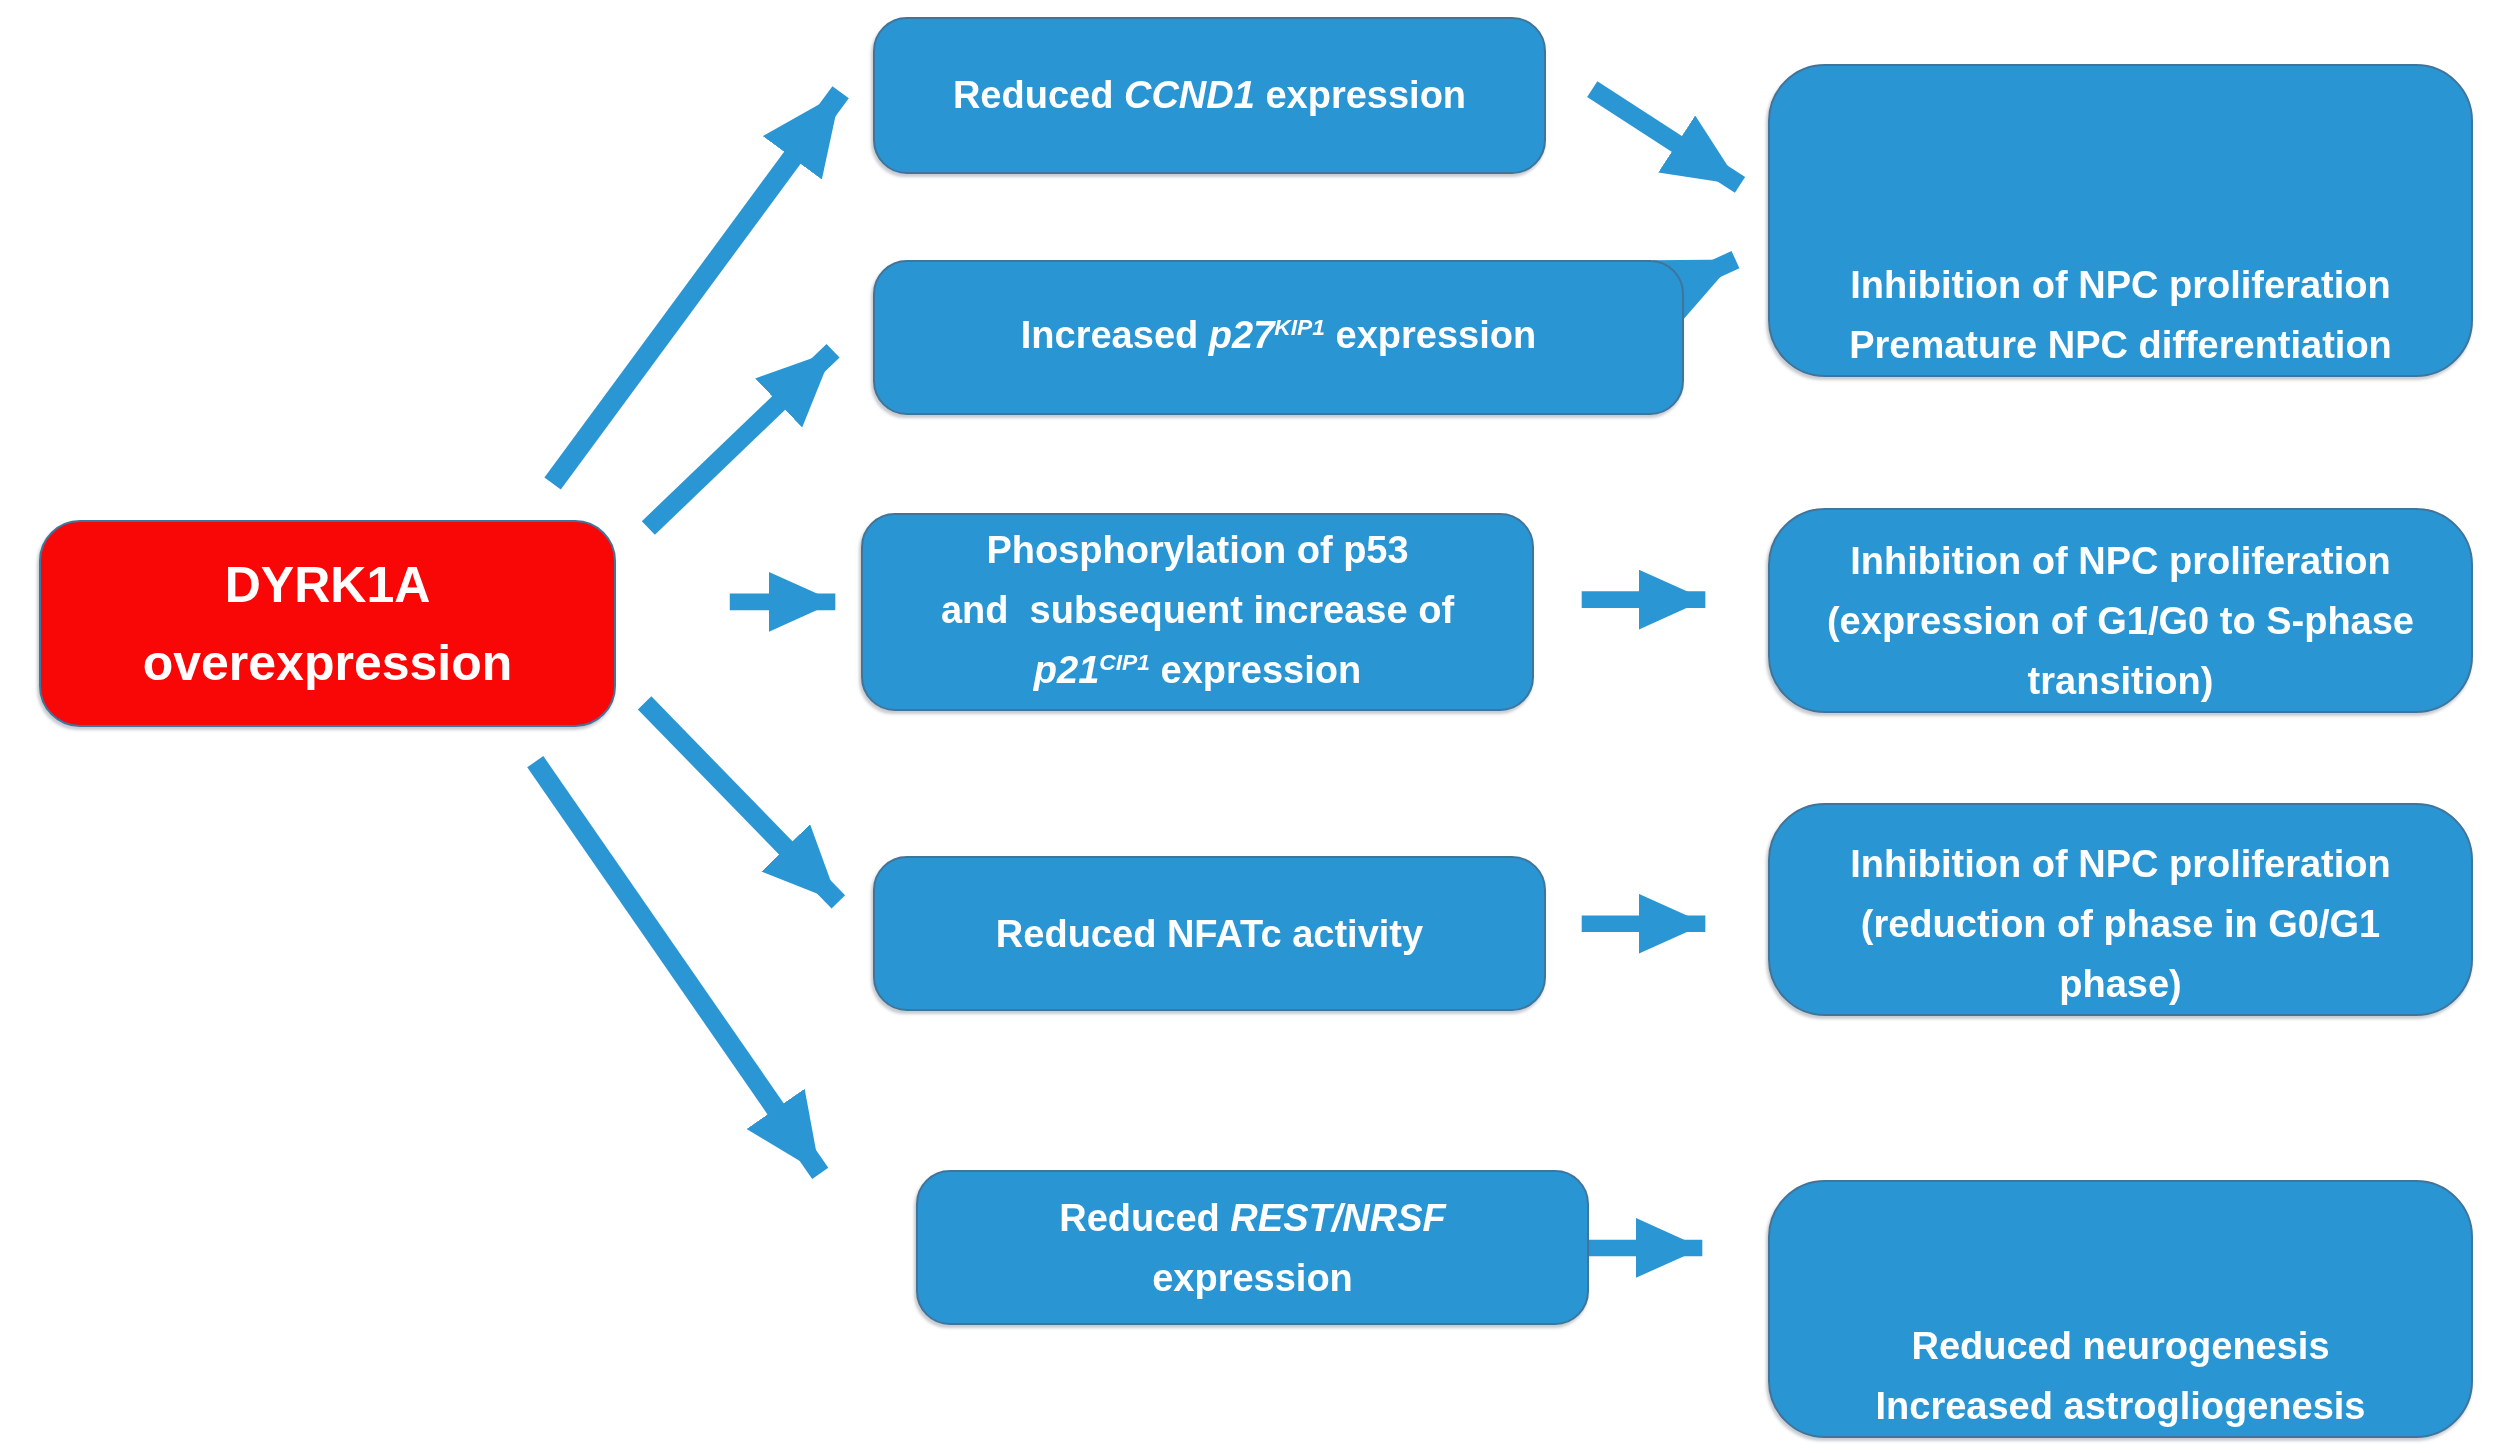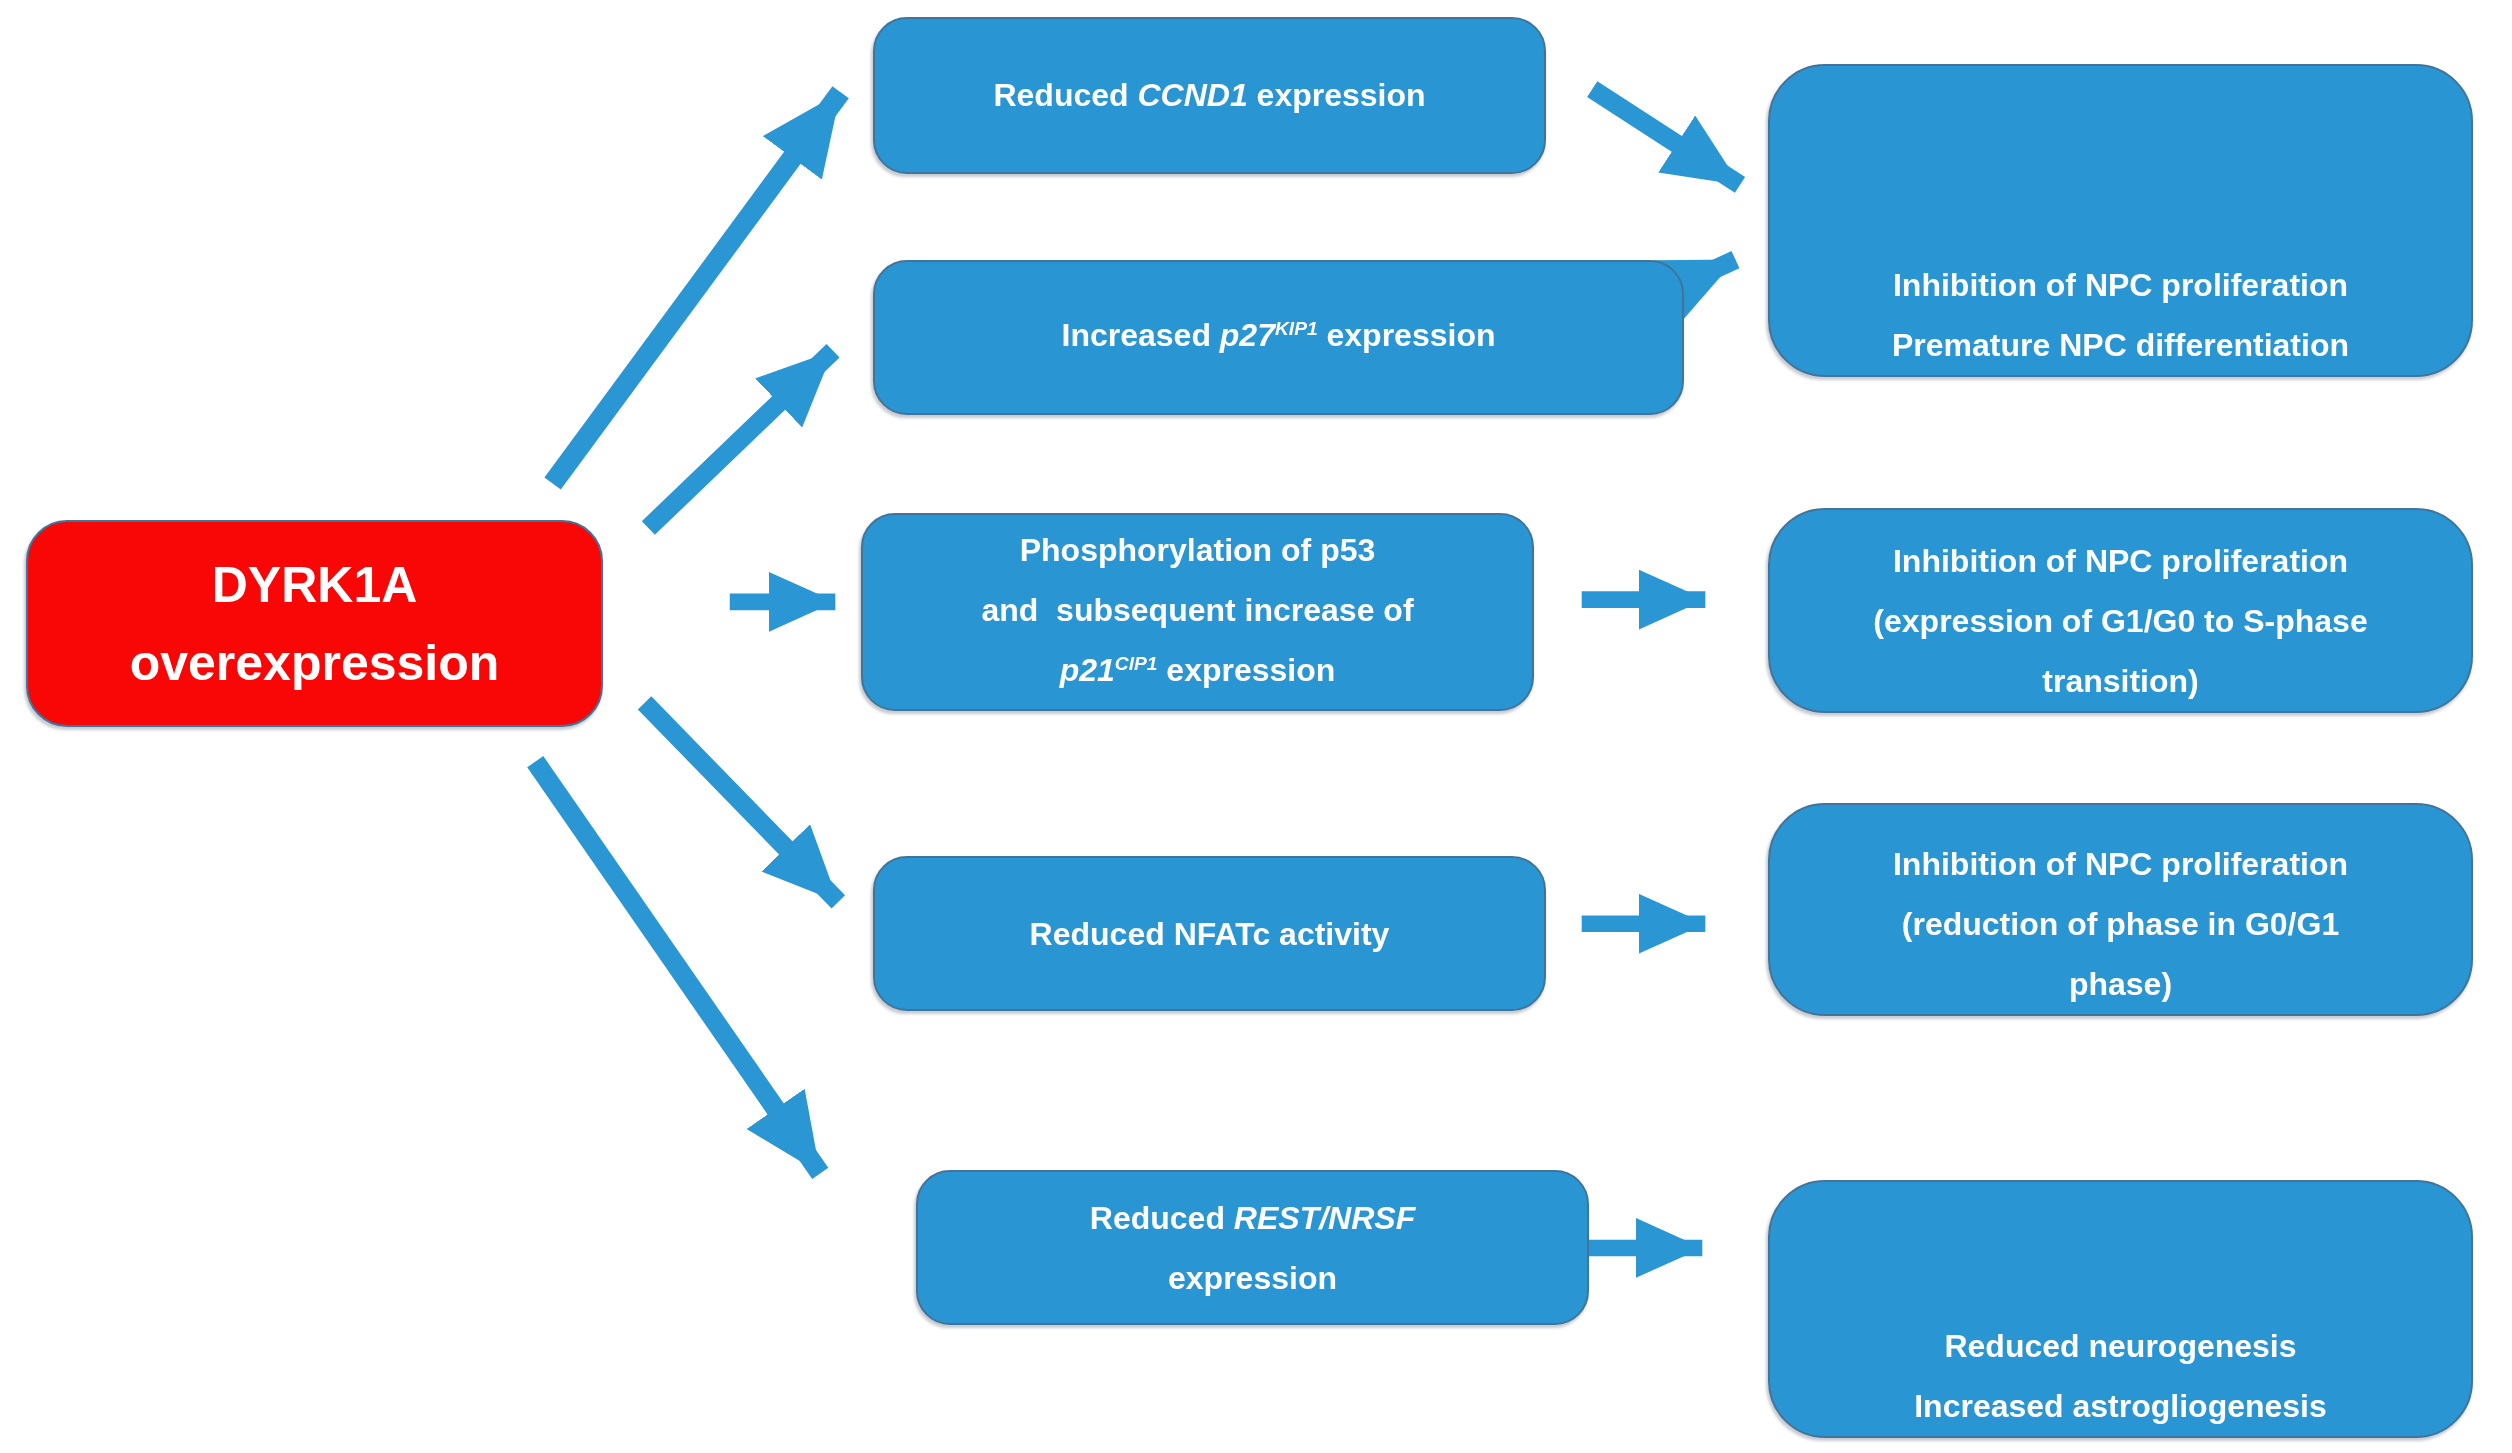--- a/index.html
+++ b/index.html
@@ -42,21 +42,21 @@
     justify-content: center;
     color: var(--text);
     font-weight: bold;
     text-align: center;
     border: 2.3px solid var(--edge);
     box-shadow: -1.5px 3px 3px rgba(95,105,120,0.35);
   }
   .node .tl {
     white-space: nowrap;
     line-height: 60px;
-    font-size: 32px;
+    font-size: 38px;
   }
   .node.red-box {
     background: var(--red);
     border-radius: 41px;
   }
   .node.red-box .tl {
     font-size: 50px;
     line-height: 78px;
   }
   .node.mid-box {
@@ -92,21 +92,21 @@
     <line x1="968" y1="798" x2="1108" y2="798" stroke-width="22" marker-end="url(#ah)"></line>
     <line x1="855" y1="932" x2="1112" y2="1196" stroke-width="25" marker-end="url(#ah)"></line>
     <line x1="710" y1="1010" x2="1088" y2="1556" stroke-width="26" marker-end="url(#ah)"></line>
     <line x1="2112" y1="118" x2="2308" y2="245" stroke-width="25" marker-end="url(#ah)"></line>
     <line x1="2117" y1="429" x2="2302" y2="344" stroke-width="25" marker-end="url(#ah)"></line>
     <line x1="2098" y1="795" x2="2262" y2="795" stroke-width="22" marker-end="url(#ah)"></line>
     <line x1="2098" y1="1225" x2="2262" y2="1225" stroke-width="22" marker-end="url(#ah)"></line>
     <line x1="2098" y1="1655" x2="2258" y2="1655" stroke-width="22" marker-end="url(#ah)"></line>
   </svg>
 
-  <div class="node red-box" style="left:26px; top:520px; width:577px; height:207px;">
+  <div class="node red-box" style="left:39px; top:520px; width:577px; height:207px;">
       <div class="tl"><span>DYRK1A</span></div>
       <div class="tl"><span>overexpression</span></div>
     </div>
 
   <div class="node mid-box" style="left:873px; top:16.6px; width:673px; height:157px;">
       <div class="tl"><span>Reduced </span><span class="i">CCND1</span><span> expression</span></div>
     </div>
 
   <div class="node mid-box" style="left:873px; top:260px; width:811px; height:155px;">
       <div class="tl"><span>Increased </span><span class="i">p27</span><span class="sup">KIP1</span><span> expression</span></div>

